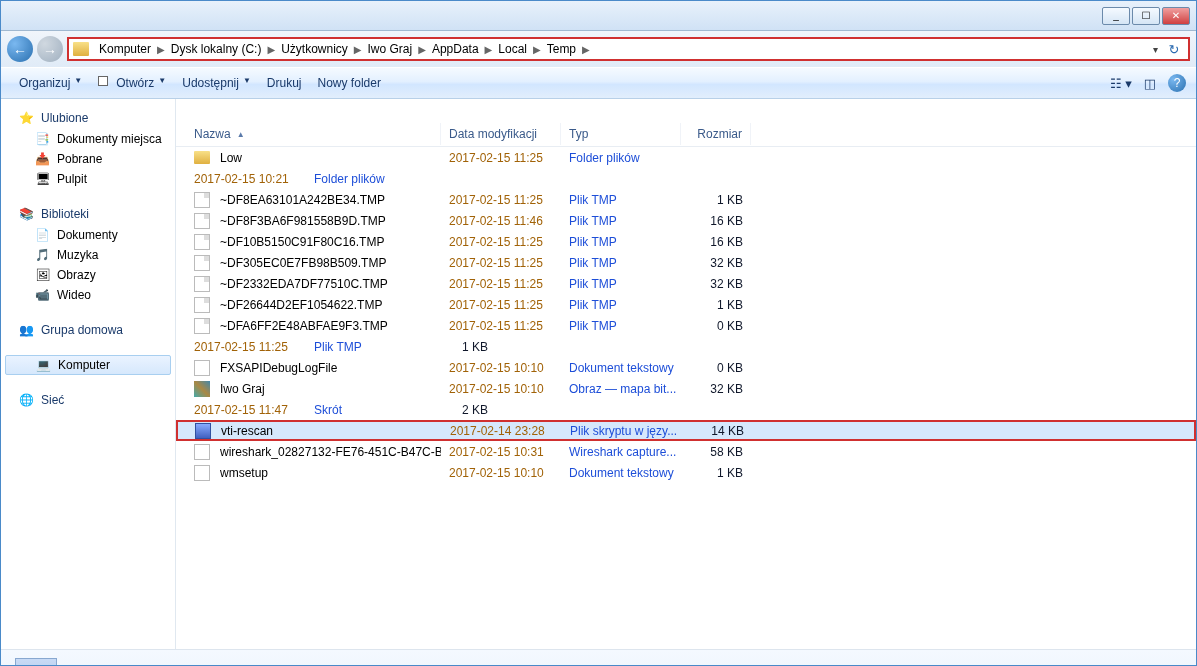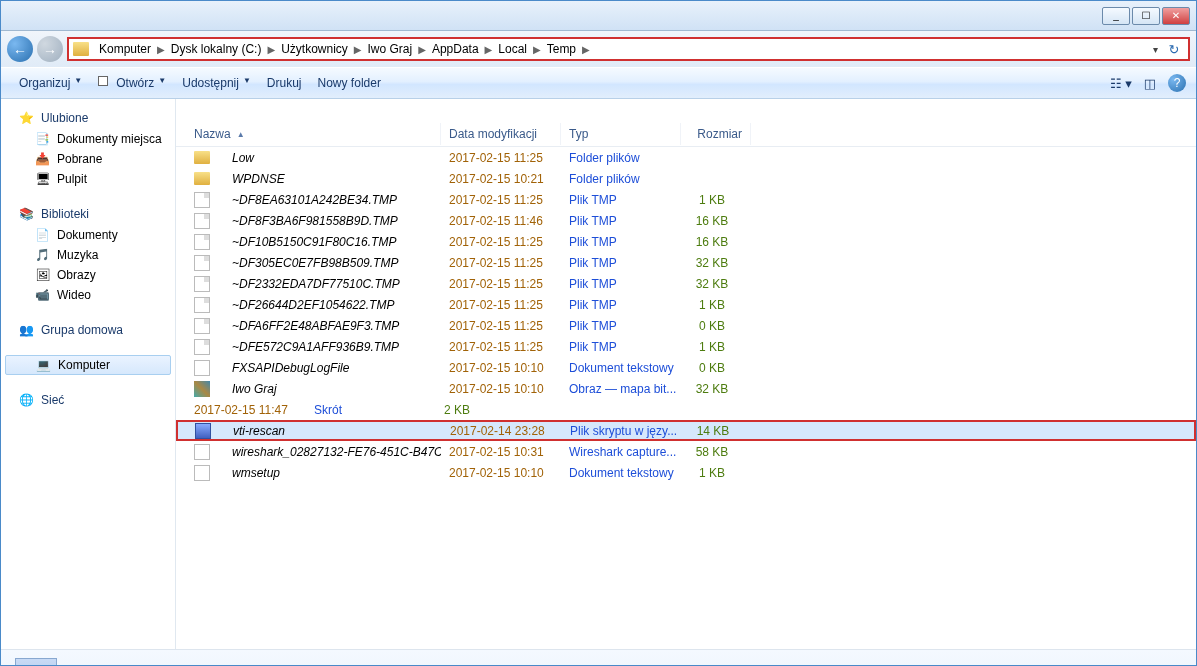--- a/index.html
+++ b/index.html
@@ -37,24 +37,24 @@
 .headers .col { padding: 4px 8px; border-right: 1px solid #f0f3f8; cursor:pointer; display:flex; align-items:center; gap:6px; }
 .col-name { width: 255px; }
 .col-date { width: 120px; }
 .col-type { width: 120px; }
 .col-size { width: 70px; text-align: right; justify-content:flex-end; }
 .headers .sort { font-size:8px; color:#5a7aaa; }
 .rows { flex:1; overflow:auto; }
 .row { display: flex; height: 21px; font-size: 12px; align-items: center; padding-left: 10px; color: #000; cursor:pointer; }
 .row.sel { background: #d6e8fc; border:1px solid #7ab0e0; }
 .row.hl { outline: 2px solid #d03030; outline-offset:-2px; }
-.row .c-name { width: 255px; display:flex; align-items:center; gap:22px; padding-left:8px; overflow:hidden; white-space:nowrap; text-overflow:ellipsis;font-style:italic; }
+.row .c-name { width: 255px; display:flex; align-items:center; gap:10px; padding-left:8px; overflow:hidden; white-space:nowrap; text-overflow:ellipsis; }
 .row .c-date { width: 120px; padding-left:8px; color:#a16207; }
 .row .c-type { width: 120px; padding-left:8px; color:#1d4ed8; overflow:hidden; white-space:nowrap; text-overflow:ellipsis; }
-.row .c-size { width: 70px; text-align:center; padding-right:8px; color:#4d7c0f; }
+.row .c-size { width: 70px; text-align:right; padding-right:8px; color:#0f172a; }
 .fico { width:16px; height:16px; flex-shrink:0; display:inline-block; }
 .fico.folder { background: linear-gradient(#f8e088,#e0b040); border-radius:1px; height:13px; }
 .fico.file { background:#fff; border:1px solid #bbb; position:relative; }
 .fico.file::after { content:''; position:absolute; top:0; right:0; width:5px; height:5px; background:#ddd; }
 .fico.txt { background:#fff; border:1px solid #bbb; }
 .fico.bmp { background: linear-gradient(45deg,#4aa,#a84,#48a); }
 .fico.lnk { background:#fff; border:1px solid #bbb; position:relative; }
 .fico.lnk::after { content:'↗'; position:absolute; bottom:-2px; left:-2px; font-size:9px; background:#fff; }
 .fico.vbs { background: linear-gradient(#88aaff,#4060c0); border:1px solid #3050a0; }
 .fico.cap { background:#fff; border:1px solid #bbb; color:#06a; font-size:8px; text-align:center; line-height:14px; }
@@ -186,24 +186,20 @@
         <div class="row">
           <div class="c-name">
             <span class="fico folder"></span>
             <span>Low</span>
           </div>
           <div class="c-date">2017-02-15 11:25</div>
           <div class="c-type">Folder plików</div>
           <div class="c-size"></div>
         </div>
         <div class="row">
-          <div class="c-name">
-            <span class="fico folder"></span>
-            <span>WPDNSE</span>
-          </div>
           <div class="c-date">2017-02-15 10:21</div>
           <div class="c-type">Folder plików</div>
           <div class="c-size"></div>
         </div>
         <div class="row">
           <div class="c-name">
             <span class="fico file"></span>
             <span>~DF8EA63101A242BE34.TMP</span>
           </div>
           <div class="c-date">2017-02-15 11:25</div>
@@ -258,24 +254,20 @@
         <div class="row">
           <div class="c-name">
             <span class="fico file"></span>
             <span>~DFA6FF2E48ABFAE9F3.TMP</span>
           </div>
           <div class="c-date">2017-02-15 11:25</div>
           <div class="c-type">Plik TMP</div>
           <div class="c-size">0 KB</div>
         </div>
         <div class="row">
-          <div class="c-name">
-            <span class="fico file"></span>
-            <span>~DFE572C9A1AFF936B9.TMP</span>
-          </div>
           <div class="c-date">2017-02-15 11:25</div>
           <div class="c-type">Plik TMP</div>
           <div class="c-size">1 KB</div>
         </div>
         <div class="row">
           <div class="c-name">
             <span class="fico txt"></span>
             <span>FXSAPIDebugLogFile</span>
           </div>
           <div class="c-date">2017-02-15 10:10</div>

